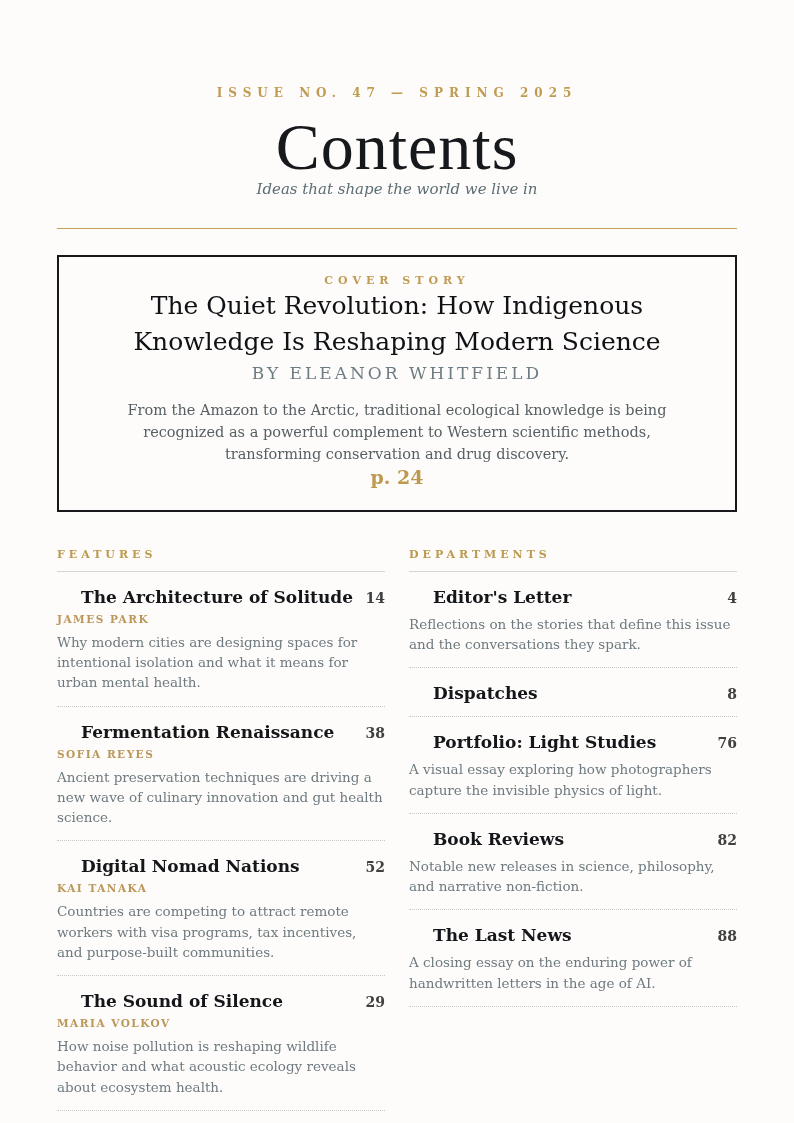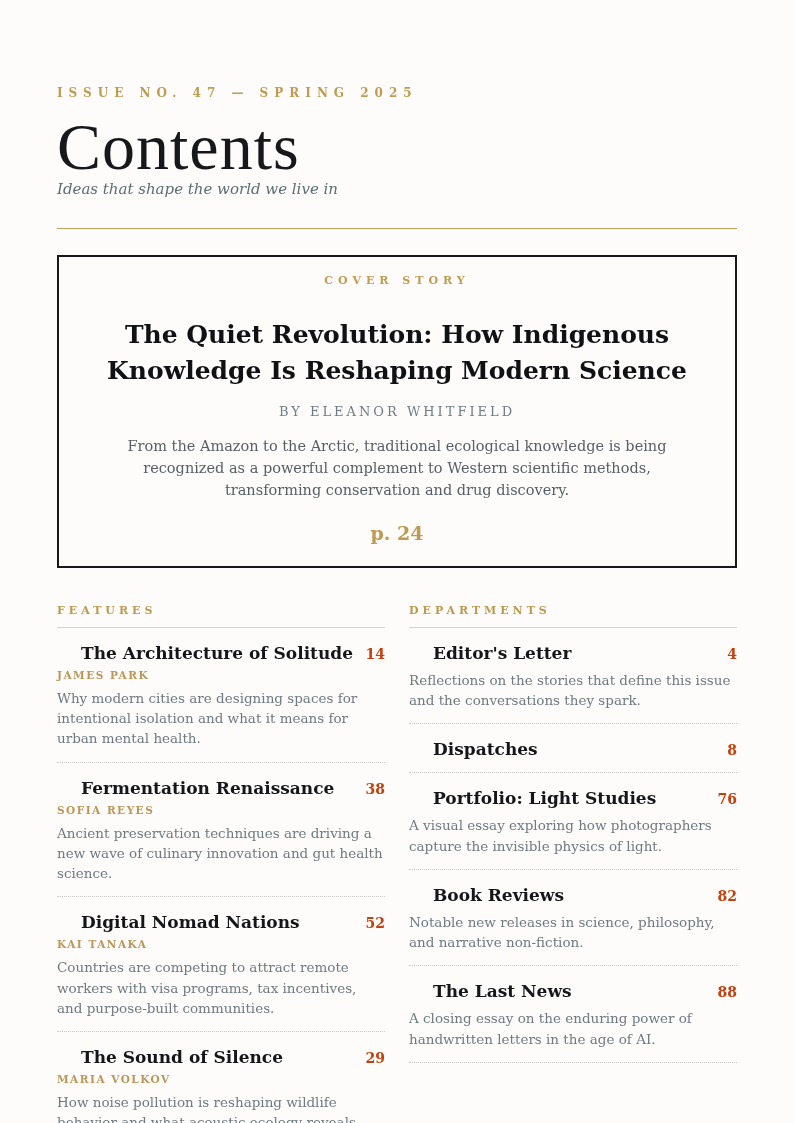--- a/index.html
+++ b/index.html
@@ -10,21 +10,21 @@
     color: #1a1a1a;
     overflow: hidden;
   }
   .page {
     width: 680px;
     margin: 0 auto;
     padding-top: 86px;
   }
 
   
-  .masthead { }
+  .masthead { text-align: center; }
   .issue-line {
     font-size: 12px;
     font-weight: bold;
     letter-spacing: 6px;
     color: #c09c52;
   }
   .page-title {
     font-family: "Liberation Serif", "DejaVu Serif", serif;
     font-size: 66px;
     font-weight: normal;
@@ -51,44 +51,43 @@
     padding: 17px 34px 22px 34px;
   }
   .cover-label {
     font-size: 11px;
     font-weight: bold;
     letter-spacing: 5px;
     color: #c09c52;
   }
   .cover-title {
     font-size: 25px;
-    font-weight: bold;
+    font-weight: normal;
     line-height: 1.45;
-    margin: 30px auto 0 auto;
+    margin: 1px auto 0 auto;
     max-width: 620px;
     color: #101114;
   }
   .cover-byline {
-    font-size: 13px;
+    font-size: 17px;
     letter-spacing: 3px;
     color: #6e7d83;
-    margin-top: 14px;
+    margin-top: 2px;
   }
   .cover-desc {
     font-size: 14.5px;
     line-height: 1.55;
     color: #565f64;
     margin: 16px auto 0 auto;
     max-width: 540px;
   }
   .cover-page {
     font-size: 19px;
     font-weight: bold;
     color: #bd9a50;
-    margin-top: 20px;
   }
 
   
   .columns {
     display: grid;
     grid-template-columns: 328px 328px;
     column-gap: 24px;
     margin-top: 36px;
   }
   .section-label {
@@ -110,21 +109,21 @@
   }
   .item-title {
     font-size: 17px;
     font-weight: bold;
     color: #15161a;
     margin-left: 24px;
   }
   .item-page {
     font-size: 14px;
     font-weight: bold;
-    color: #c2410c;
+    color: #404040;
   }
   .item-author {
     font-size: 10.5px;
     font-weight: bold;
     letter-spacing: 1.5px;
     color: #bb975a;
     margin-top: 6px;
   }
   .item-desc {
     font-size: 13.5px;

